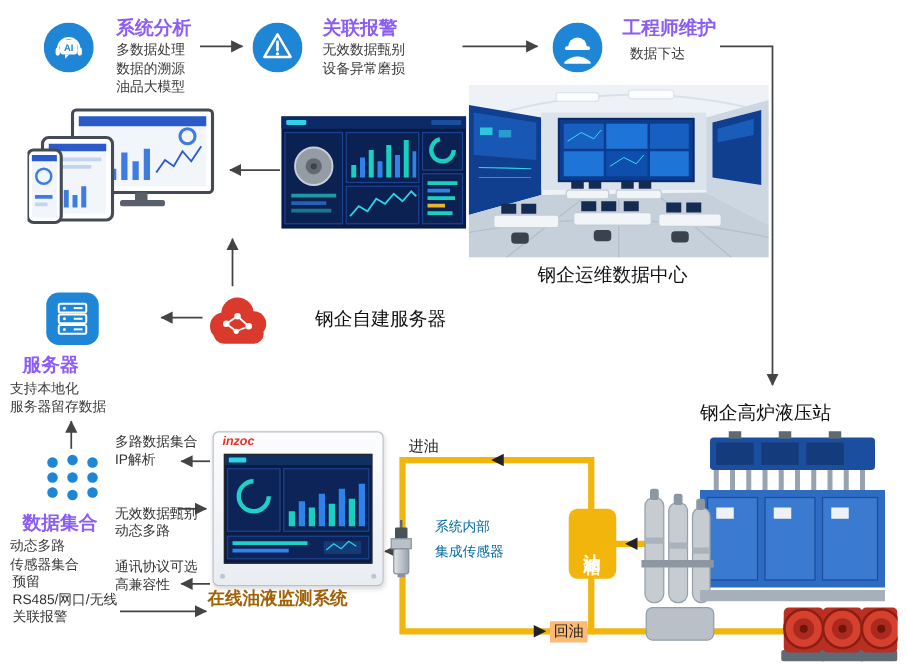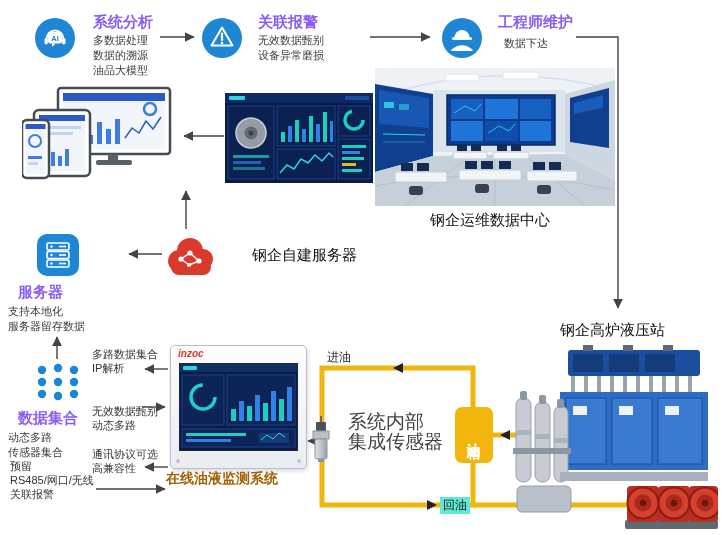--- a/index.html
+++ b/index.html
@@ -15,22 +15,22 @@
   .server-box{width:42px;height:42px;border-radius:10px;background:#1f86d6;}
   .device{width:135px;height:122px;border:1.5px solid #b9bfc7;border-radius:5px;
           background:linear-gradient(#fdfdfe,#e9edf2);box-shadow:1px 2px 4px rgba(0,0,0,.15);}
   .device .brand{position:absolute;left:7px;top:2px;font-size:10px;font-weight:bold;
                  font-style:italic;color:#e23424;}
   .device .screw{position:absolute;width:4px;height:4px;border-radius:50%;background:#c0c5cb;}
   .tank{width:38px;height:56px;background:#f2b50c;border-radius:7px;display:flex;
         align-items:center;justify-content:center;font-size:14px;font-weight:bold;color:#fff;
         writing-mode:vertical-rl;text-orientation:upright;letter-spacing:3px;}
   .pipe-label{font-size:12px;color:#1a1a1a;white-space:nowrap;font-family:Liberation Mono, monospace;}
-  .pipe-label.onLine{background:#5eead4;padding:0 3px;}
-  .sensor-note{font-size:19px;line-height:20px;color:#404040;white-space:nowrap;}
+  .pipe-label.onLine{background:#fdba74;padding:0 3px;}
+  .sensor-note{font-size:11px;line-height:20px;color:#0369a1;white-space:nowrap;}
   .devlabel{font-size:14px;font-weight:bold;color:#a16207;white-space:nowrap;}
 </style>
 </head>
 <body>
 
 <div id="canvas">
 
   <svg id="connections" width="725" height="535" viewBox="0 0 725 535">
     <defs>
       <marker id="ah" markerWidth="8" markerHeight="8" refX="6.5" refY="3.5" orient="auto">

